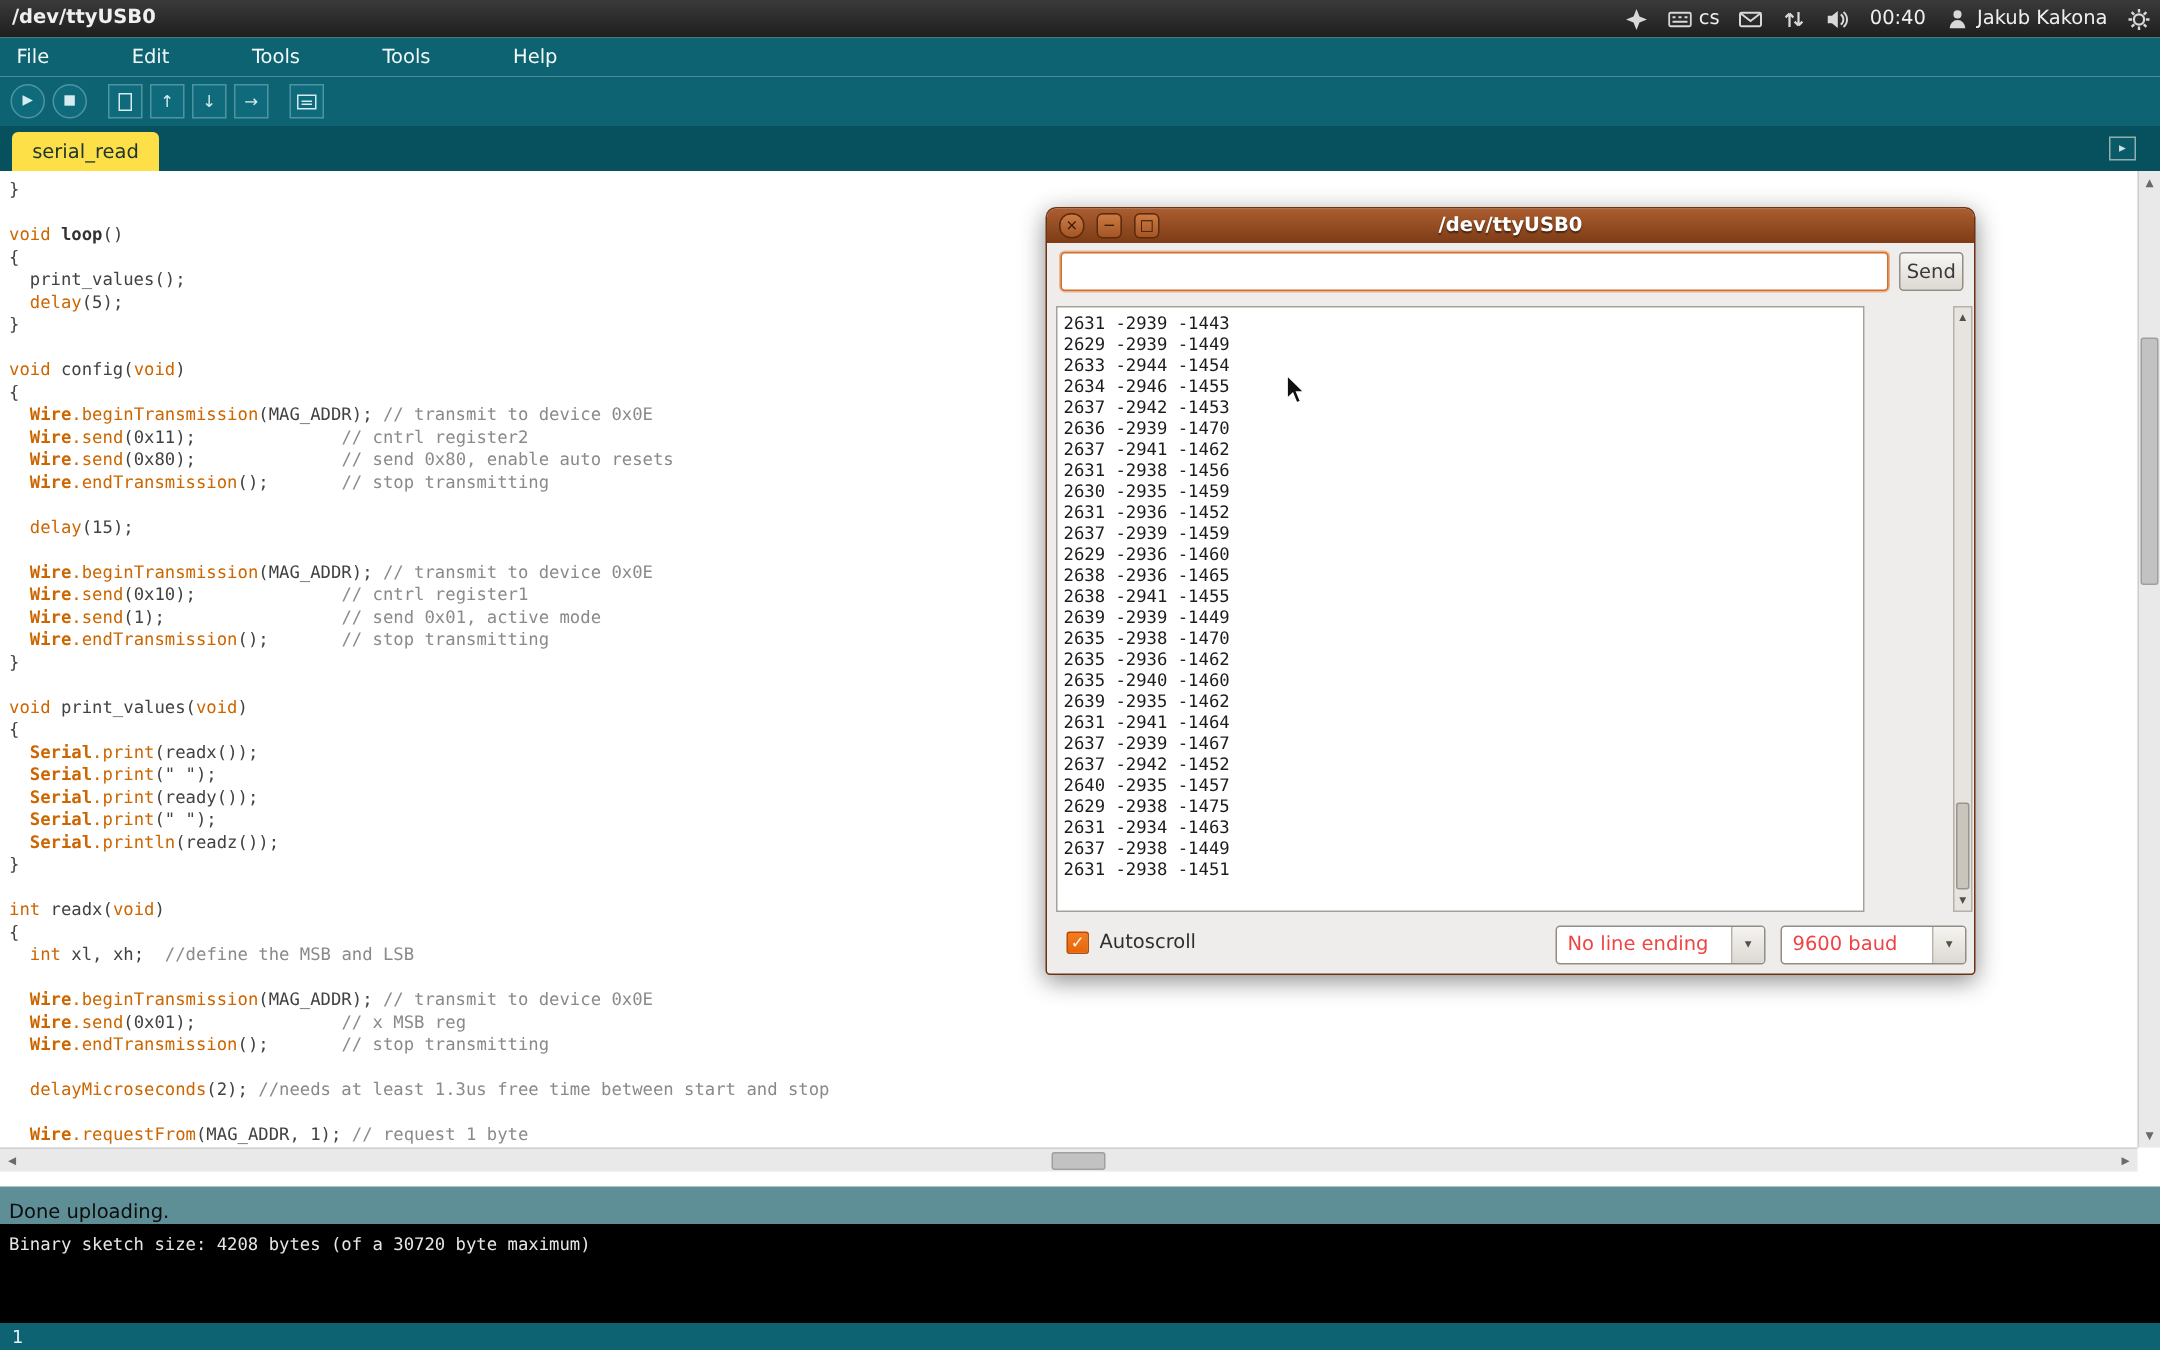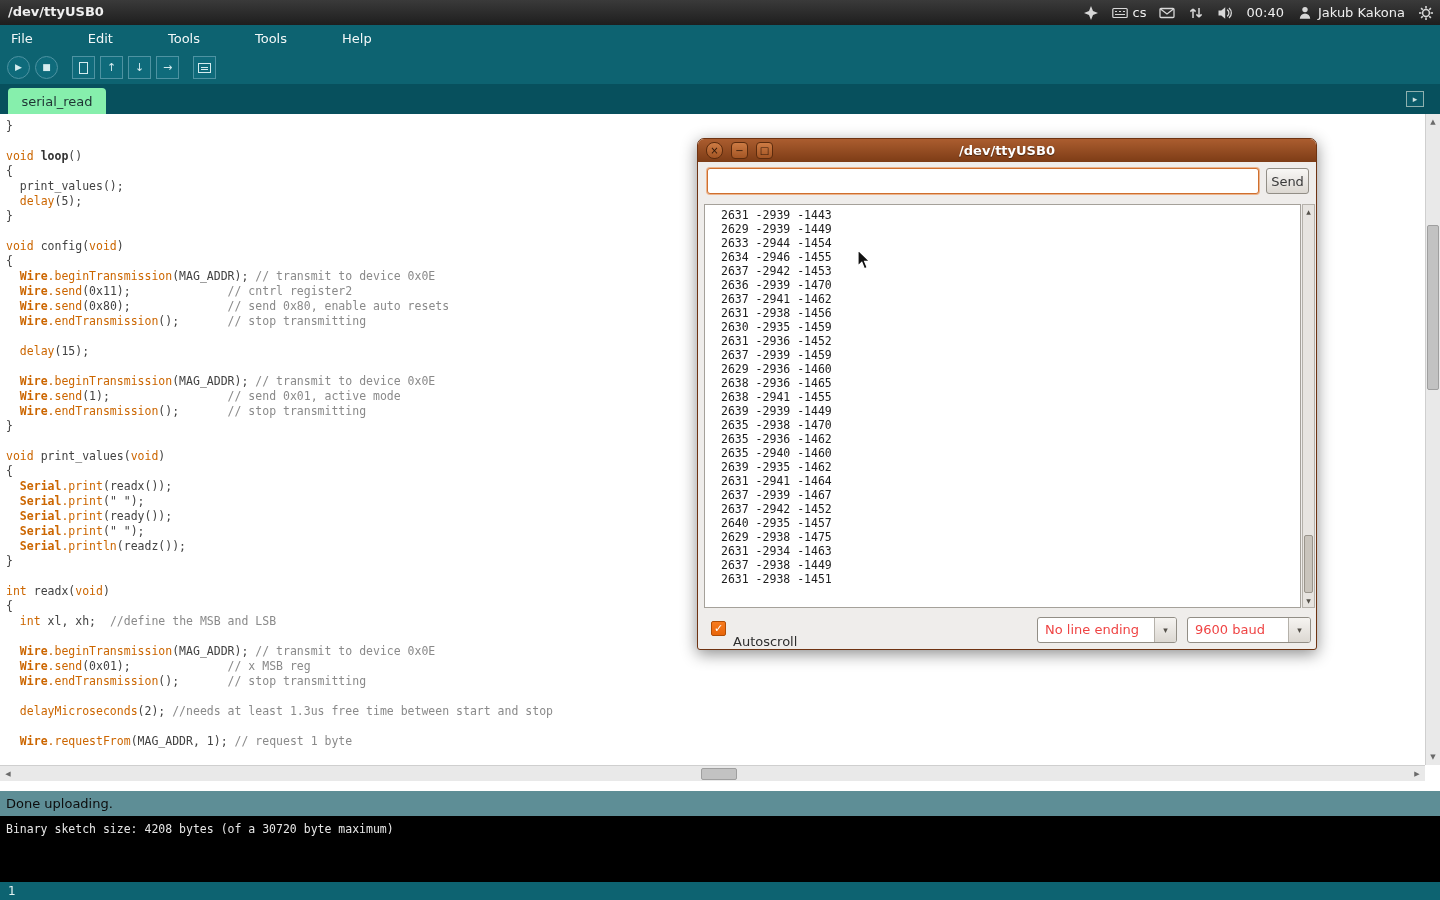--- a/index.html
+++ b/index.html
@@ -27,21 +27,21 @@
     display:flex; align-items:center; justify-content:center; font-size:11px; }
   .tbtn.round { border-radius:50%; }
   .tbtn .g { line-height:1; }
   .gap-l { margin-left:9px; }
   .icon-page { width:9px; height:12px; border:1px solid #d5ecef; background:transparent; }
   .icon-mon { width:13px; height:10px; border:1px solid #d5ecef; position:relative; }
   .icon-mon:after { content:""; position:absolute; left:2px; top:3px; width:7px; height:1px; background:#d5ecef; box-shadow:0 2px 0 #d5ecef; }
 
   
   .tab-bar { position:absolute; left:0; top:84px; width:1440px; height:30px; background:#07505d; }
-  .tab { position:absolute; left:8px; bottom:0; width:98px; height:26px; background:#86efac;
+  .tab { position:absolute; left:8px; bottom:0; width:98px; height:26px; background:#fde047;
     border-radius:4px 4px 0 0; display:flex; align-items:center; justify-content:center;
     font-size:13px; color:#1e3333; }
   .tab-overflow { position:absolute; right:16px; top:7px; width:18px; height:16px; border:1px solid #8fb0ae;
     display:flex; align-items:center; justify-content:center; color:#cfe3e1; font-size:9px; background:#0b5a68; }
 
   
   .editor { position:absolute; left:0; top:114px; width:1440px; height:677px; background:#fff; }
   .code { position:absolute; left:6px; top:5px; font:11.5px/15px "DejaVu Sans Mono", monospace; color:#424242; }
   .code-line { white-space:pre; height:15px; }
   .tk-pl { color:#424242; }
@@ -55,21 +55,21 @@
   .hscroll { position:absolute; left:0; top:651px; width:1425px; height:16px; background:#e9e9e9; border-top:1px solid #cfcfcf; }
   .sb-arrow { position:absolute; width:14px; height:14px; display:flex; align-items:center; justify-content:center;
     color:#6a6a6a; font-size:7px; }
   .v-up { left:0; top:1px; } .v-down { left:0; bottom:1px; }
   .h-left { left:1px; top:1px; } .h-right { right:1px; top:1px; }
   .v-thumb { position:absolute; left:1px; top:111px; width:12px; height:165px; background:#c2c2c2; border:1px solid #9f9f9f; border-radius:2px; }
   .h-thumb { position:absolute; left:701px; top:2px; width:36px; height:12px; background:#c2c2c2; border:1px solid #9f9f9f; border-radius:2px; }
 
   
   .status-bar { position:absolute; left:0; top:791px; width:1440px; height:25px; background:#5e8e96;
-    color:#0d0d0d; font-size:13px; display:flex; align-items:center; padding-left:6px; }
+    color:#0d0d0d; font-size:13px; display:flex; align-items:flex-end; padding-left:6px; }
   .console { position:absolute; left:0; top:816px; width:1440px; height:66px; background:#000;
     color:#e6e6e6; font:11.5px/15px "DejaVu Sans Mono", monospace; padding:6px; }
   .footer { position:absolute; left:0; top:882px; width:1440px; height:18px; background:#0d6371;
     color:#e4f2f2; font-size:12px; display:flex; align-items:center; padding-left:8px; }
 
   
   .serial-window { position:absolute; left:697px; top:138px; width:620px; height:512px; background:#efedeb;
     border:1px solid #6e3312; border-radius:7px 7px 3px 3px; box-shadow:0 4px 16px rgba(0,0,0,.45); }
   .sm-titlebar { position:absolute; left:0; top:0; width:100%; height:23px;
     background:linear-gradient(#ab5d2f,#7d3c16); border-radius:6px 6px 0 0;
@@ -79,32 +79,32 @@
   .sm-btn { width:17px; height:17px; border-radius:4px; border:1px solid #5c2b0d;
     background:linear-gradient(#cd7b44,#a35524); color:#2e1607; font-size:10px; line-height:1;
     display:flex; align-items:center; justify-content:center; }
   .sm-btn.close { border-radius:8px; }
   .sm-input { position:absolute; left:9px; top:29px; width:552px; height:26px; background:#fff;
     border:1px solid #cf6f2e; box-shadow:0 0 0 1px rgba(233,133,63,.55); border-radius:3px;
     font:13px "DejaVu Sans", sans-serif; padding:0 6px; outline:none; color:#222; }
   .sm-send { position:absolute; left:568px; top:29px; width:43px; height:26px;
     background:linear-gradient(#f8f7f5,#dcd8d2); border:1px solid #928e86; border-radius:3px;
     font:13px "DejaVu Sans", sans-serif; color:#3a3a3a; display:flex; align-items:center; justify-content:center; }
-  .sm-output { position:absolute; left:6px; top:65px; width:597px; height:404px; background:#fff;
+  .sm-output { position:absolute; left:6px; top:65px; width:539px; height:404px; background:#fff;
     border:1px solid #a5a19a; font:11.5px/14px "DejaVu Sans Mono", monospace; color:#1c1c1c;
-    padding:3px 0 0 16px; overflow:hidden; }
+    padding:3px 0 0 4px; overflow:hidden; }
   .serial-line { white-space:pre; height:14px; }
   .sm-scroll { position:absolute; left:604px; top:65px; width:13px; height:404px; background:#e7e4e0; border:1px solid #b5b1aa; }
   .sms-arrow { position:absolute; left:0; width:11px; height:11px; display:flex; align-items:center; justify-content:center; color:#55514a; font-size:6px; }
   .sms-up { top:1px; } .sms-down { bottom:1px; }
   .sms-thumb { position:absolute; left:1px; top:330px; width:9px; height:58px; background:#c9c4bc; border:1px solid #9a958c; border-radius:2px; }
   .sm-check { position:absolute; left:13px; top:482px; width:15px; height:15px; border-radius:2px;
     border:1px solid #b14d05; background:linear-gradient(#f77b1e,#e8650a); color:#fff; font-size:11px; font-weight:bold;
     display:flex; align-items:center; justify-content:center; line-height:1; }
-  .sm-checklabel { position:absolute; left:35px; top:482px; font-size:13px; color:#2e2e2e;margin-top:13px; }
+  .sm-checklabel { position:absolute; left:35px; top:482px; font-size:13px; color:#2e2e2e; }
   .combo { position:absolute; height:26px; display:flex; border:1px solid #928e86; border-radius:3px; background:#fff; overflow:hidden; }
   .combo1 { left:339px; top:478px; width:140px; }
   .combo2 { left:489px; top:478px; width:124px; }
   .combo-label { flex:1; font-size:13px; color:#ef4444; padding:4px 7px; white-space:nowrap; }
   .combo-btn { width:22px; background:linear-gradient(#f6f4f1,#dcd8d2); border-left:1px solid #b5b1aa;
     display:flex; align-items:center; justify-content:center; color:#55514a; font-size:9px; }
 
   .cursor { position:absolute; left:857px; top:249px; z-index:50; }
 </style>
 </head>
@@ -226,20 +226,21 @@
         <div class="code-line"><span class="tk-kw">void</span><span class="tk-pl"> config(</span><span class="tk-kw">void</span><span class="tk-pl">)</span></div>
         <div class="code-line"><span class="tk-pl">{</span></div>
         <div class="code-line"><span class="tk-pl">  </span><span class="tk-cls">Wire</span><span class="tk-fn">.beginTransmission</span><span class="tk-pl">(MAG_ADDR); </span><span class="tk-cm">// transmit to device 0x0E</span></div>
         <div class="code-line"><span class="tk-pl">  </span><span class="tk-cls">Wire</span><span class="tk-fn">.send</span><span class="tk-pl">(0x11);              </span><span class="tk-cm">// cntrl register2</span></div>
         <div class="code-line"><span class="tk-pl">  </span><span class="tk-cls">Wire</span><span class="tk-fn">.send</span><span class="tk-pl">(0x80);              </span><span class="tk-cm">// send 0x80, enable auto resets</span></div>
         <div class="code-line"><span class="tk-pl">  </span><span class="tk-cls">Wire</span><span class="tk-fn">.endTransmission</span><span class="tk-pl">();       </span><span class="tk-cm">// stop transmitting</span></div>
         <div class="code-line"> </div>
         <div class="code-line"><span class="tk-pl">  </span><span class="tk-fn">delay</span><span class="tk-pl">(15);</span></div>
         <div class="code-line"> </div>
         <div class="code-line"><span class="tk-pl">  </span><span class="tk-cls">Wire</span><span class="tk-fn">.beginTransmission</span><span class="tk-pl">(MAG_ADDR); </span><span class="tk-cm">// transmit to device 0x0E</span></div>
+        <div class="code-line"><span class="tk-pl">  </span><span class="tk-cls">Wire</span><span class="tk-fn">.send</span><span class="tk-pl">(0x10);              </span><span class="tk-cm">// cntrl register1</span></div>
         <div class="code-line"><span class="tk-pl">  </span><span class="tk-cls">Wire</span><span class="tk-fn">.send</span><span class="tk-pl">(1);                 </span><span class="tk-cm">// send 0x01, active mode</span></div>
         <div class="code-line"><span class="tk-pl">  </span><span class="tk-cls">Wire</span><span class="tk-fn">.endTransmission</span><span class="tk-pl">();       </span><span class="tk-cm">// stop transmitting</span></div>
         <div class="code-line"><span class="tk-pl">}</span></div>
         <div class="code-line"> </div>
         <div class="code-line"><span class="tk-kw">void</span><span class="tk-pl"> print_values(</span><span class="tk-kw">void</span><span class="tk-pl">)</span></div>
         <div class="code-line"><span class="tk-pl">{</span></div>
         <div class="code-line"><span class="tk-pl">  </span><span class="tk-cls">Serial</span><span class="tk-fn">.print</span><span class="tk-pl">(readx());</span></div>
         <div class="code-line"><span class="tk-pl">  </span><span class="tk-cls">Serial</span><span class="tk-fn">.print</span><span class="tk-pl">(" ");</span></div>
         <div class="code-line"><span class="tk-pl">  </span><span class="tk-cls">Serial</span><span class="tk-fn">.print</span><span class="tk-pl">(ready());</span></div>
         <div class="code-line"><span class="tk-pl">  </span><span class="tk-cls">Serial</span><span class="tk-fn">.print</span><span class="tk-pl">(" ");</span></div>

